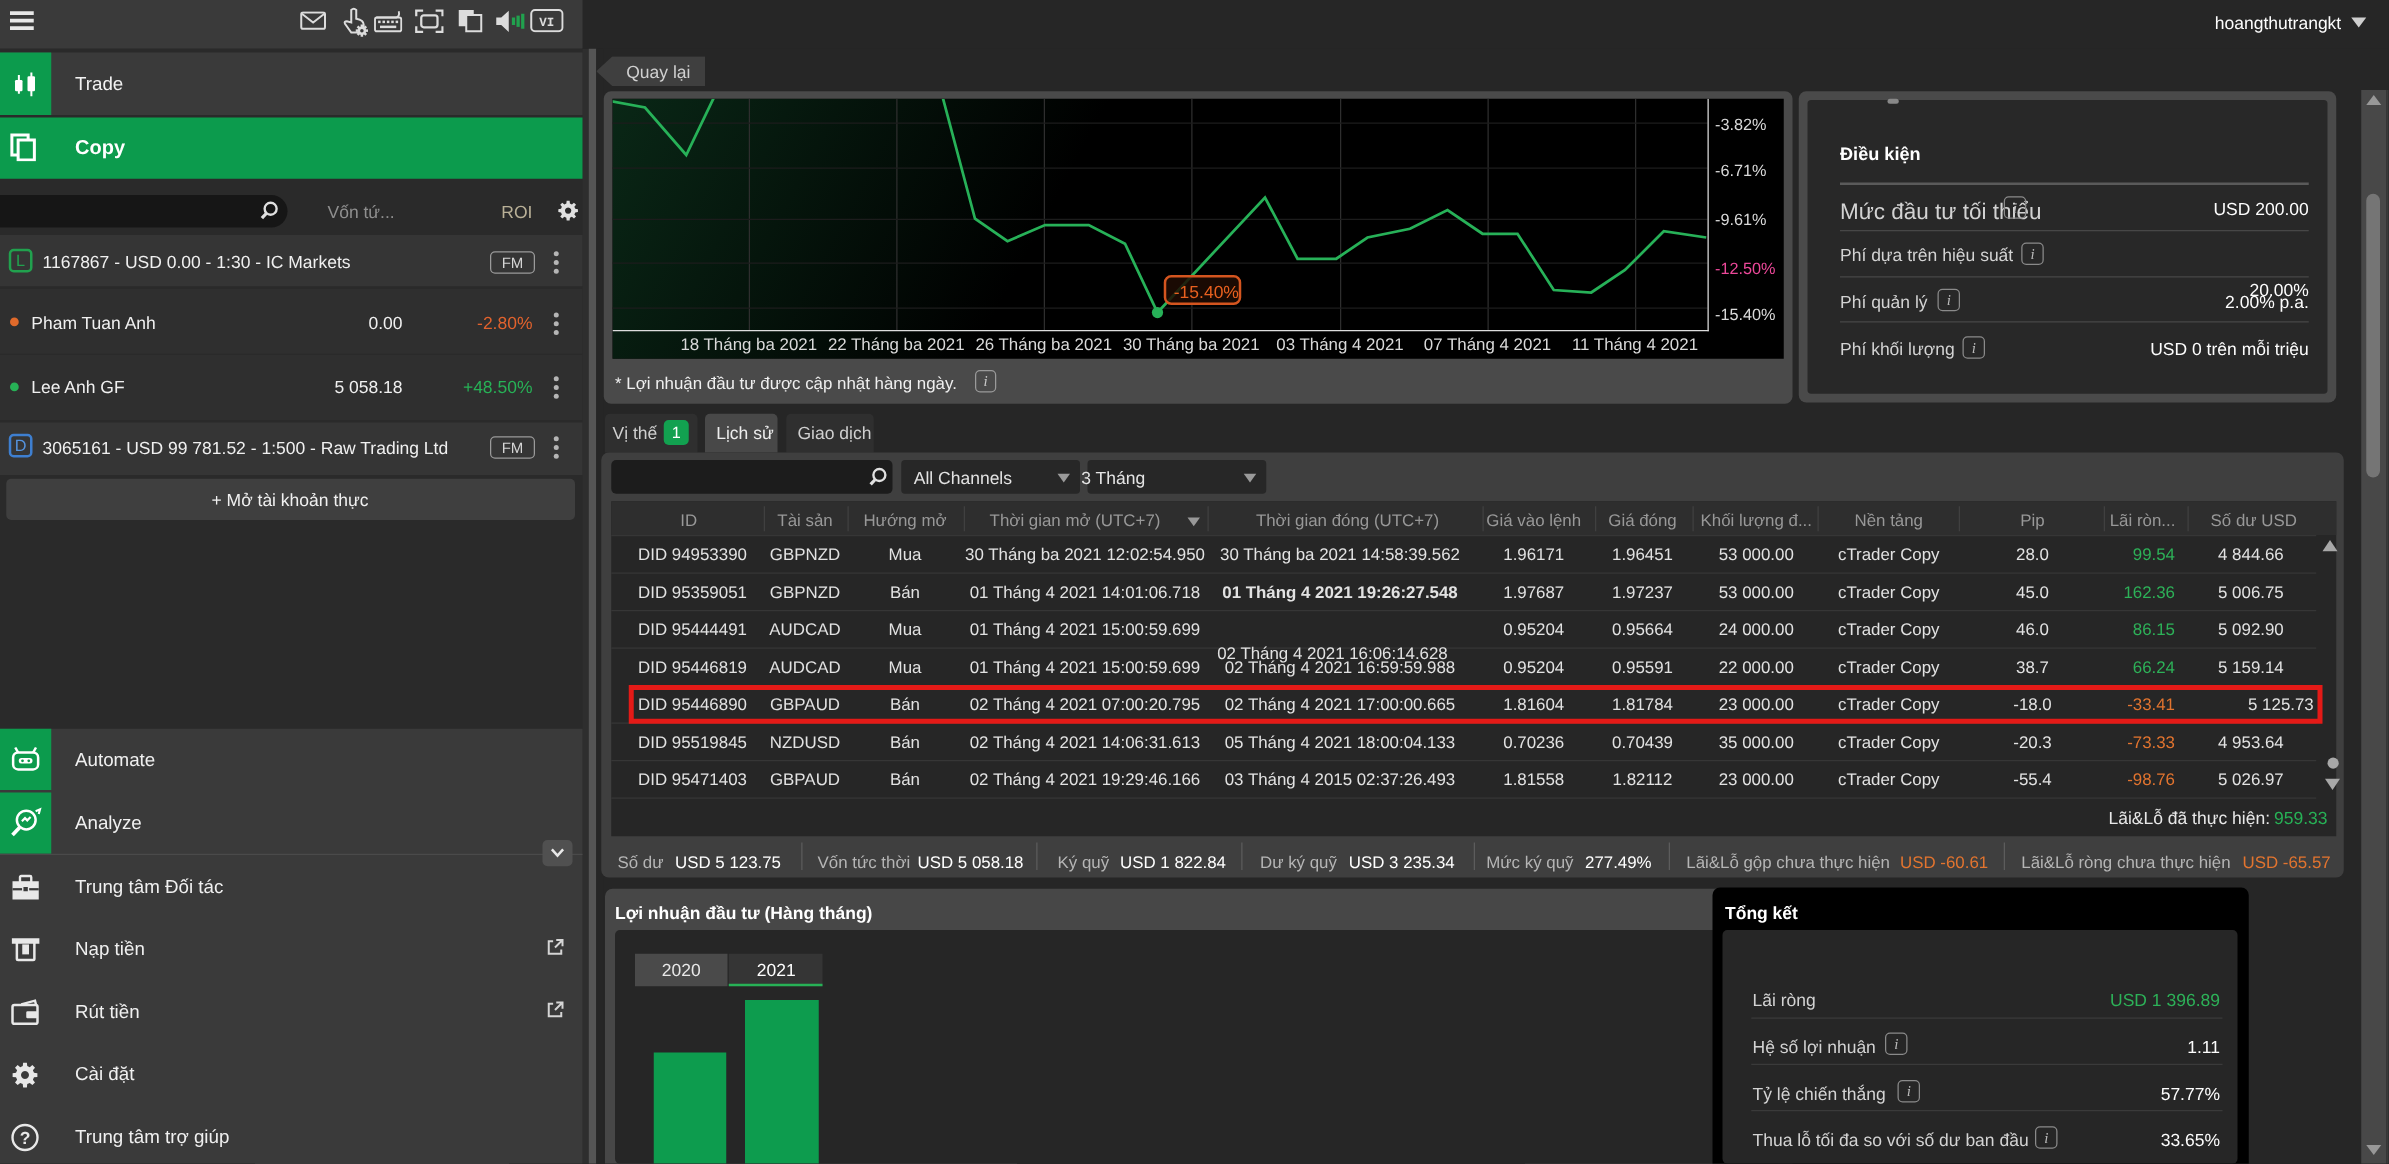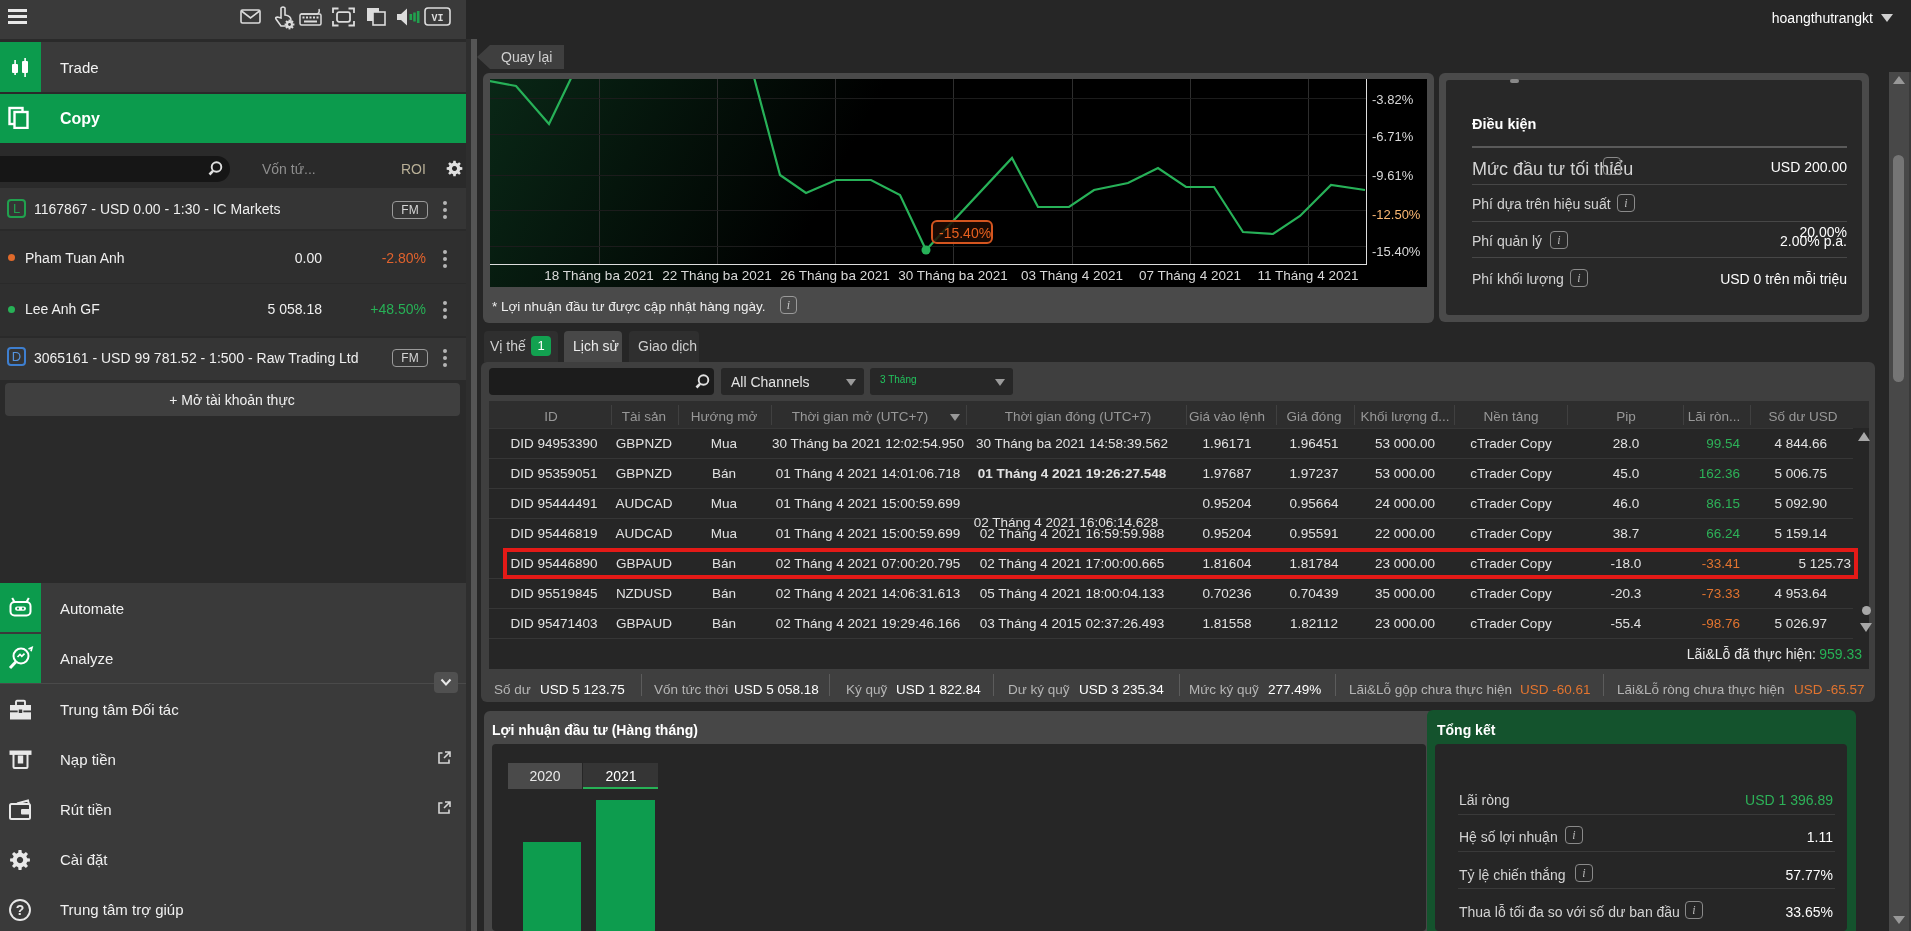--- a/index.html
+++ b/index.html
@@ -252,21 +252,21 @@
     <div class="a txt" style="left:109px;top:189px;font-size:13.5px;color:#d9d9d9;transform:translateX(-50%);">18 Tháng ba 2021</div>
     <div class="a txt" style="left:227px;top:189px;font-size:13.5px;color:#d9d9d9;transform:translateX(-50%);">22 Tháng ba 2021</div>
     <div class="a txt" style="left:345px;top:189px;font-size:13.5px;color:#d9d9d9;transform:translateX(-50%);">26 Tháng ba 2021</div>
     <div class="a txt" style="left:463px;top:189px;font-size:13.5px;color:#d9d9d9;transform:translateX(-50%);">30 Tháng ba 2021</div>
     <div class="a txt" style="left:582px;top:189px;font-size:13.5px;color:#d9d9d9;transform:translateX(-50%);">03 Tháng 4 2021</div>
     <div class="a txt" style="left:700px;top:189px;font-size:13.5px;color:#d9d9d9;transform:translateX(-50%);">07 Tháng 4 2021</div>
     <div class="a txt" style="left:818px;top:189px;font-size:13.5px;color:#d9d9d9;transform:translateX(-50%);">11 Tháng 4 2021</div>
     <div class="a txt" style="left:882px;top:13px;font-size:13px;color:#d9d9d9;">-3.82%</div>
     <div class="a txt" style="left:882px;top:50px;font-size:13px;color:#d9d9d9;">-6.71%</div>
     <div class="a txt" style="left:882px;top:89px;font-size:13px;color:#d9d9d9;">-9.61%</div>
-    <div class="a txt" style="left:882px;top:128px;font-size:13px;color:#fdba74;">-12.50%</div>
+    <div class="a txt" style="left:882px;top:128px;font-size:13px;color:#ec4899;">-12.50%</div>
     <div class="a txt" style="left:882px;top:165px;font-size:13px;color:#d9d9d9;">-15.40%</div>
   </div>
   <div class="a" style="left:448px;top:147px;width:62px;height:24px;background:rgba(30,12,4,0.85);border:2px solid #d4551f;border-radius:6px;"></div>
   <div class="a txt" style="left:456px;top:152px;font-size:14px;color:#e8601f;">-15.40%</div>
   <div class="a txt" style="left:9px;top:226px;font-size:13.5px;color:#efefef;">* Lợi nhuận đầu tư được cập nhật hàng ngày.</div>
   <div class="a" style="left:297px;top:223px;width:17px;height:18px;border:1.5px solid #9a9a9a;border-radius:4px;color:#c9c9c9;font-size:12px;font-style:italic;font-family:'Liberation Serif',serif;text-align:center;line-height:16px;">i</div>
 </div>
 
 <div class="a" style="left:1439px;top:73px;width:430px;height:249px;background:#4a4a4a;border-radius:6px;overflow:hidden;">
   <div class="a" style="left:7px;top:7px;width:416px;height:235px;background:#282828;border-radius:3px;"></div>
@@ -302,21 +302,21 @@
 
   <div class="a" style="left:8px;top:6px;width:225px;height:27px;background:#1c1c1c;border-radius:4px;"></div>
   <svg class="a" style="left:212px;top:11px;" width="18" height="18" viewBox="0 0 18 18">
     <circle cx="10.5" cy="7" r="4.8" fill="none" stroke="#e0e0e0" stroke-width="1.9"></circle>
     <line x1="7" y1="10.8" x2="3.5" y2="14.5" stroke="#e0e0e0" stroke-width="2.6"></line>
   </svg>
   <div class="a" style="left:240px;top:6px;width:143px;height:27px;background:#272727;border-radius:3px;"></div>
   <div class="a txt" style="left:250px;top:12px;font-size:14px;color:#e3e3e3;">All Channels</div>
   <div class="a" style="left:365px;top:17px;width:0;height:0;border-left:5px solid transparent;border-right:5px solid transparent;border-top:7px solid #9a9a9a;"></div>
   <div class="a" style="left:389px;top:6px;width:143px;height:27px;background:#272727;border-radius:3px;"></div>
-  <div class="a txt" style="left:399px;top:12px;font-size:10px;color:#22c55e;">3 Tháng</div>
+  <div class="a txt" style="left:384px;top:12px;font-size:14px;color:#e5e5e5;">3 Tháng</div>
   <div class="a" style="left:514px;top:17px;width:0;height:0;border-left:5px solid transparent;border-right:5px solid transparent;border-top:7px solid #9a9a9a;"></div>
 
   <div class="a" style="left:8px;top:39px;width:1380px;height:268px;background:#262626;"></div>
   <div class="a" style="left:8px;top:39px;width:1380px;height:27px;background:#2e2e2e;"></div>
   <div class="hc" style="left:70px;">ID</div>
   <div class="hc" style="left:163px;">Tài sản</div>
   <div class="hc" style="left:243px;">Hướng mở</div>
   <div class="hc" style="left:379px;">Thời gian mở (UTC+7)</div>
   <div class="a" style="left:469px;top:52px;width:0;height:0;border-left:5px solid transparent;border-right:5px solid transparent;border-top:7px solid #989898;"></div>
   <div class="hc" style="left:597px;">Thời gian đóng (UTC+7)</div>
@@ -482,21 +482,21 @@
   <div class="a txt" style="left:8px;top:11px;font-size:14px;font-weight:bold;color:#fff;">Lợi nhuận đầu tư (Hàng tháng)</div>
   <div class="a" style="left:8px;top:33px;width:934px;height:187px;background:#262626;border-radius:4px;"></div>
   <div class="a" style="left:24px;top:52px;width:74px;height:26px;background:#4a4a4a;"></div>
   <div class="a txt" style="left:61px;top:57px;font-size:14px;color:#e8e8e8;transform:translateX(-50%);">2020</div>
   <div class="a" style="left:99px;top:52px;width:75px;height:26px;background:#353535;border-bottom:2px solid #27b156;"></div>
   <div class="a txt" style="left:137px;top:57px;font-size:14px;color:#fff;transform:translateX(-50%);">2021</div>
   <div class="a" style="left:39px;top:131px;width:58px;height:89px;background:#0d9c4e;"></div>
   <div class="a" style="left:112px;top:89px;width:59px;height:131px;background:#0d9c4e;"></div>
 </div>
 
-<div class="a" style="left:1427px;top:710px;width:429px;height:221px;background:#14532d;border-radius:6px 6px 0 0;overflow:hidden;">
+<div class="a" style="left:1370px;top:710px;width:429px;height:221px;background:#000000;border-radius:6px 6px 0 0;overflow:hidden;">
   <div class="a txt" style="left:10px;top:12px;font-size:14px;font-weight:bold;color:#fff;">Tổng kết</div>
   <div class="a" style="left:8px;top:34px;width:412px;height:187px;background:#262626;border-radius:4px;"></div>
   <div class="a txt" style="left:32px;top:82px;font-size:14px;color:#d3d3d3;">Lãi ròng</div>
   <div class="a txt" style="left:406px;top:82px;font-size:14px;color:#2db158;transform:translateX(-100%);">USD 1 396.89</div>
   <div class="a" style="left:31px;top:104px;width:377px;height:1px;background:#3a3a3a;"></div>
   <div class="a txt" style="left:32px;top:119px;font-size:14px;color:#d3d3d3;">Hệ số lợi nhuận</div>
   <div class="a" style="left:138px;top:116px;width:18px;height:18px;border:1.5px solid #8a8a8a;border-radius:4px;color:#bbb;font-size:12px;font-style:italic;font-family:'Liberation Serif',serif;text-align:center;line-height:16px;">i</div>
   <div class="a txt" style="left:406px;top:119px;font-size:14px;color:#fdfdfd;transform:translateX(-100%);">1.11</div>
   <div class="a" style="left:31px;top:141px;width:377px;height:1px;background:#3a3a3a;"></div>
   <div class="a txt" style="left:32px;top:157px;font-size:14px;color:#d3d3d3;">Tỷ lệ chiến thắng</div>

